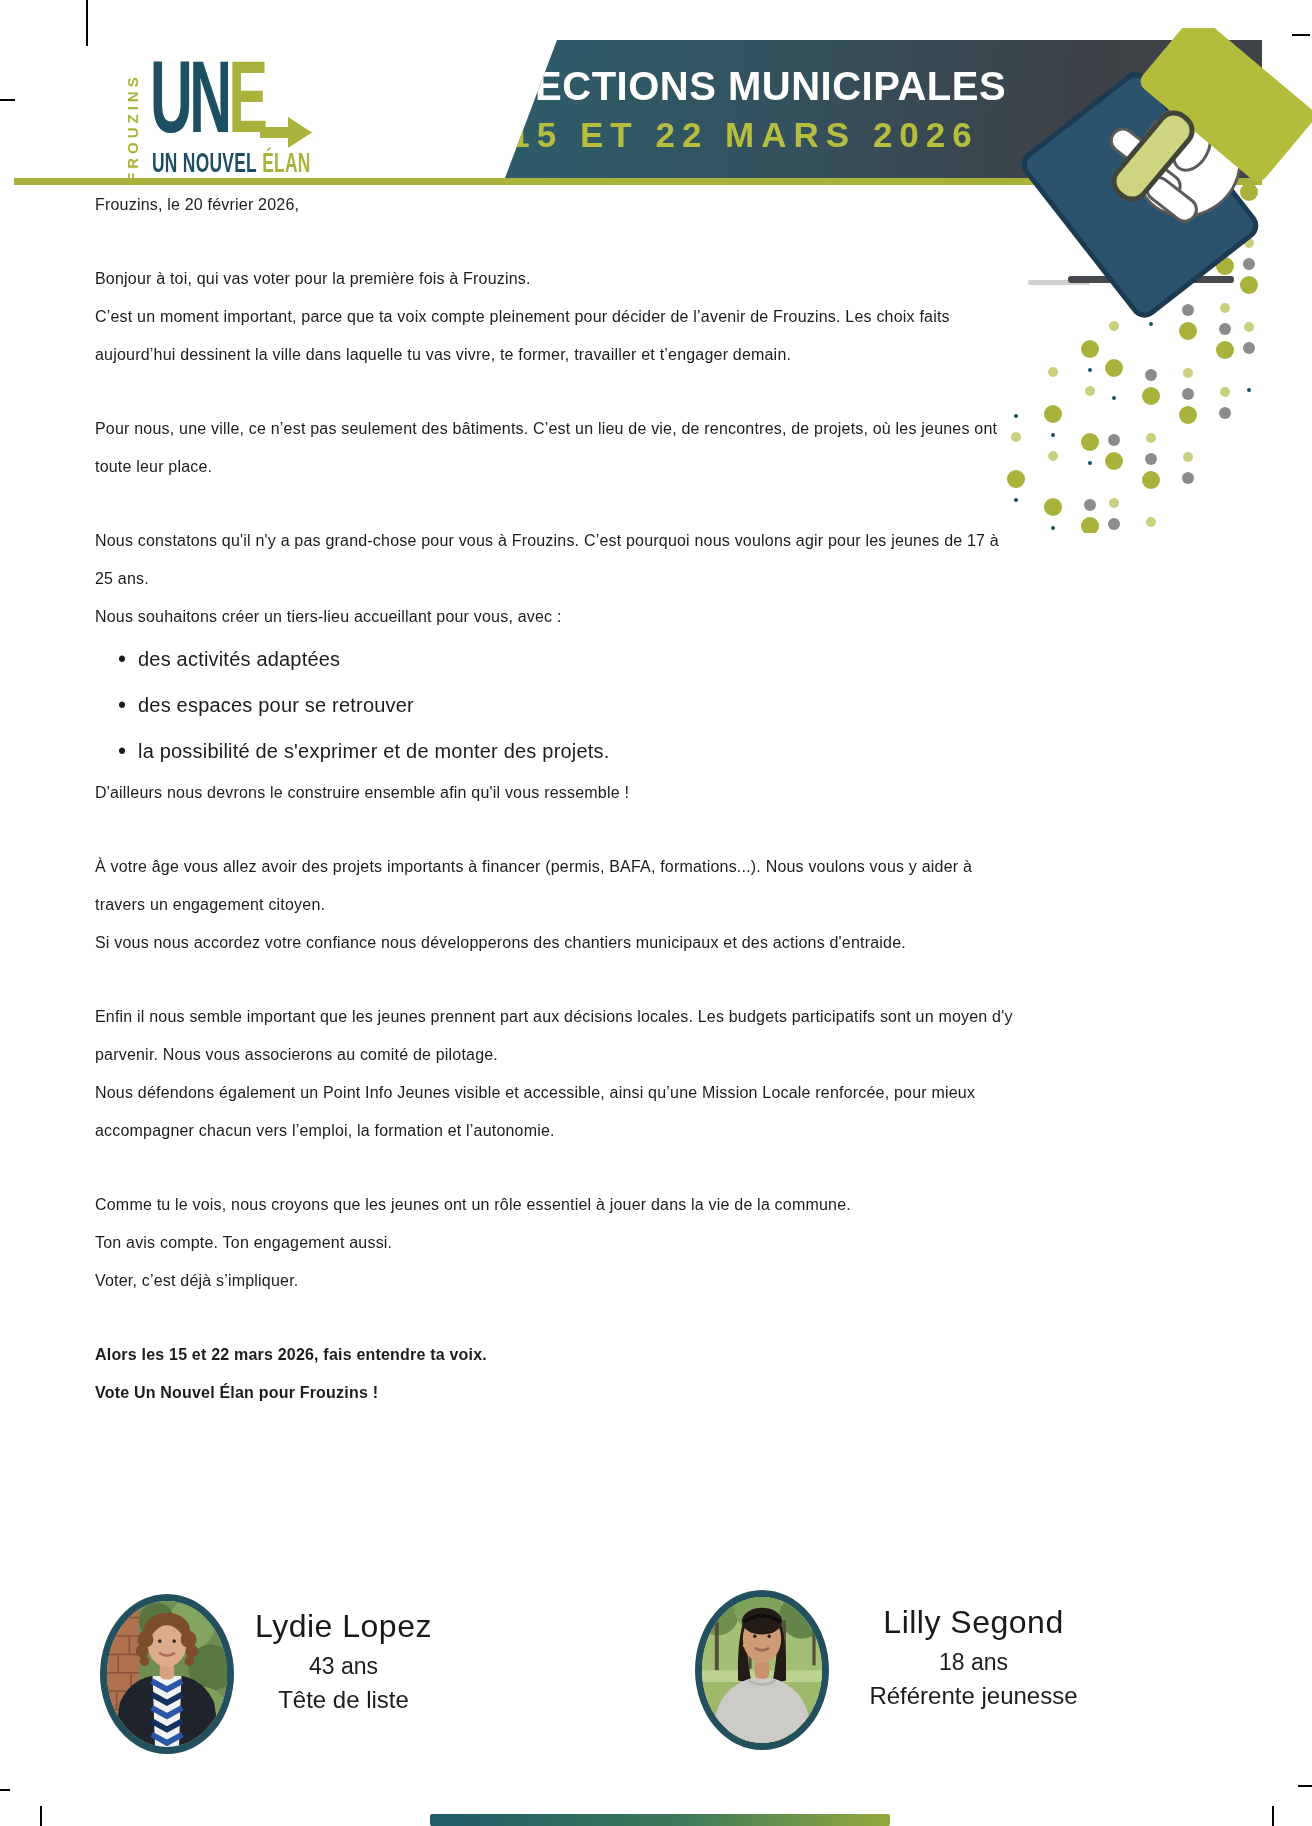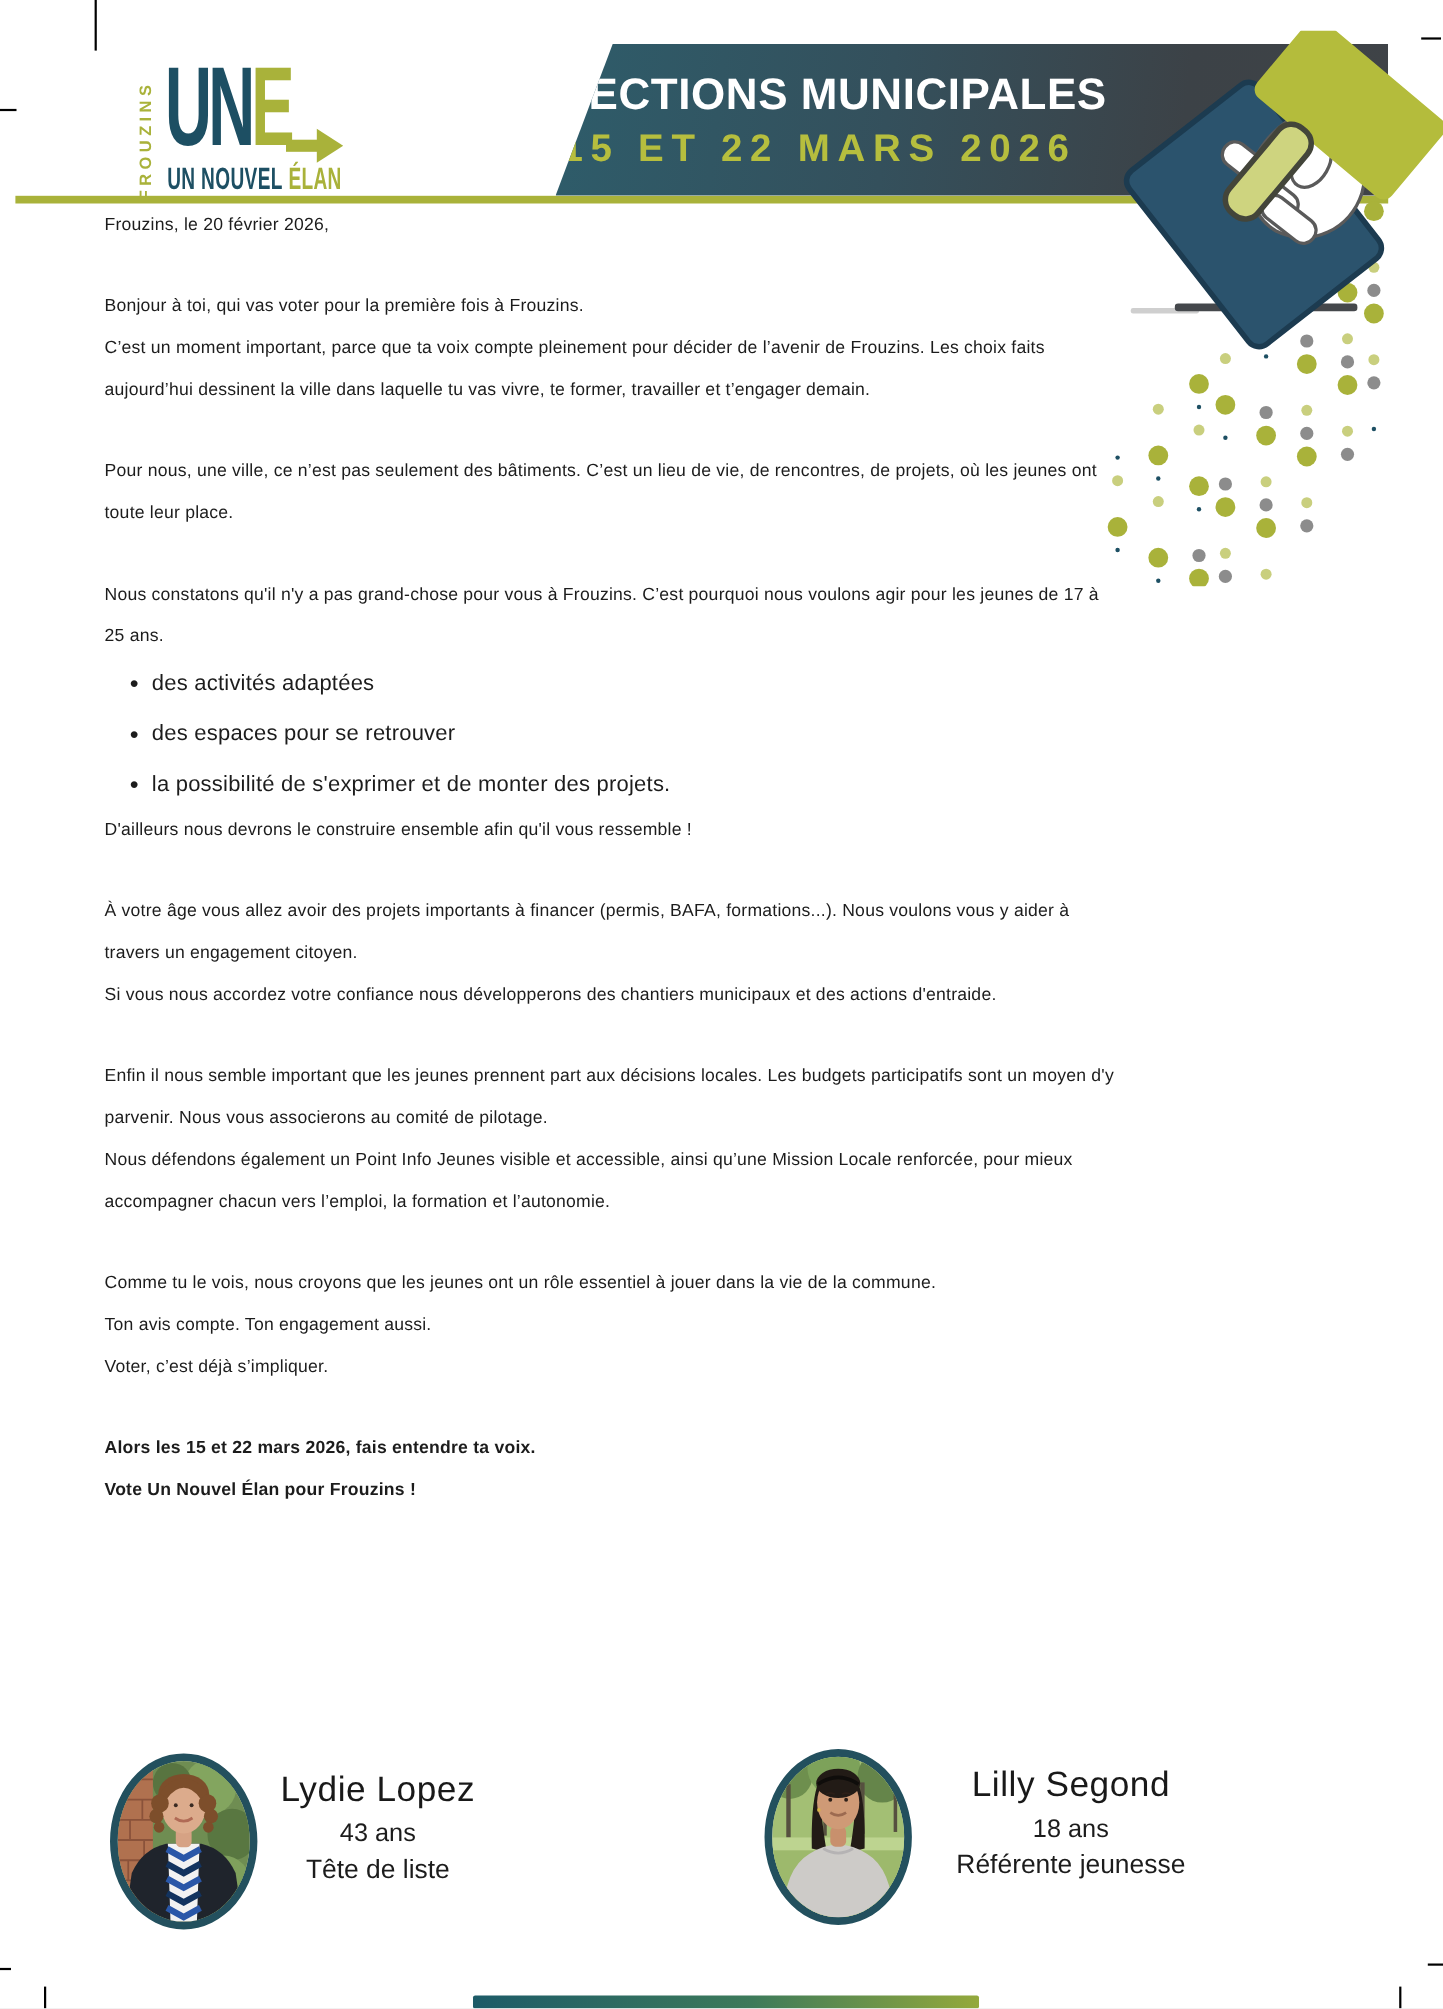--- a/index.html
+++ b/index.html
@@ -189,20 +189,21 @@
 
   <div class="letter">
     <p class="ln">Frouzins, le 20 février 2026,</p>
 
     <p class="ln sp">Bonjour à toi, qui vas voter pour la première fois à Frouzins.</p>
     <p class="ln">C’est un moment important, parce que ta voix compte pleinement pour décider de l’avenir de Frouzins. Les choix faits aujourd’hui dessinent la ville dans laquelle tu vas vivre, te former, travailler et t’engager demain.</p>
 
     <p class="ln sp">Pour nous, une ville, ce n’est pas seulement des bâtiments. C’est un lieu de vie, de rencontres, de projets, où les jeunes ont toute leur place.</p>
 
     <p class="ln sp">Nous constatons qu'il n'y a pas grand-chose pour vous à Frouzins. C’est pourquoi nous voulons agir pour les jeunes de 17 à 25 ans.</p>
+    <p class="ln">Nous souhaitons créer un tiers-lieu accueillant pour vous, avec :</p>
     <ul class="bullets">
       <li>des activités adaptées</li>
       <li>des espaces pour se retrouver</li>
       <li>la possibilité de s'exprimer et de monter des projets.</li>
     </ul>
     <p class="ln">D'ailleurs nous devrons le construire ensemble afin qu'il vous ressemble !</p>
 
     <p class="ln sp">À votre âge vous allez avoir des projets importants à financer (permis, BAFA, formations...). Nous voulons vous y aider à travers un engagement citoyen.</p>
     <p class="ln">Si vous nous accordez votre confiance nous développerons des chantiers municipaux et des actions d'entraide.</p>
 

